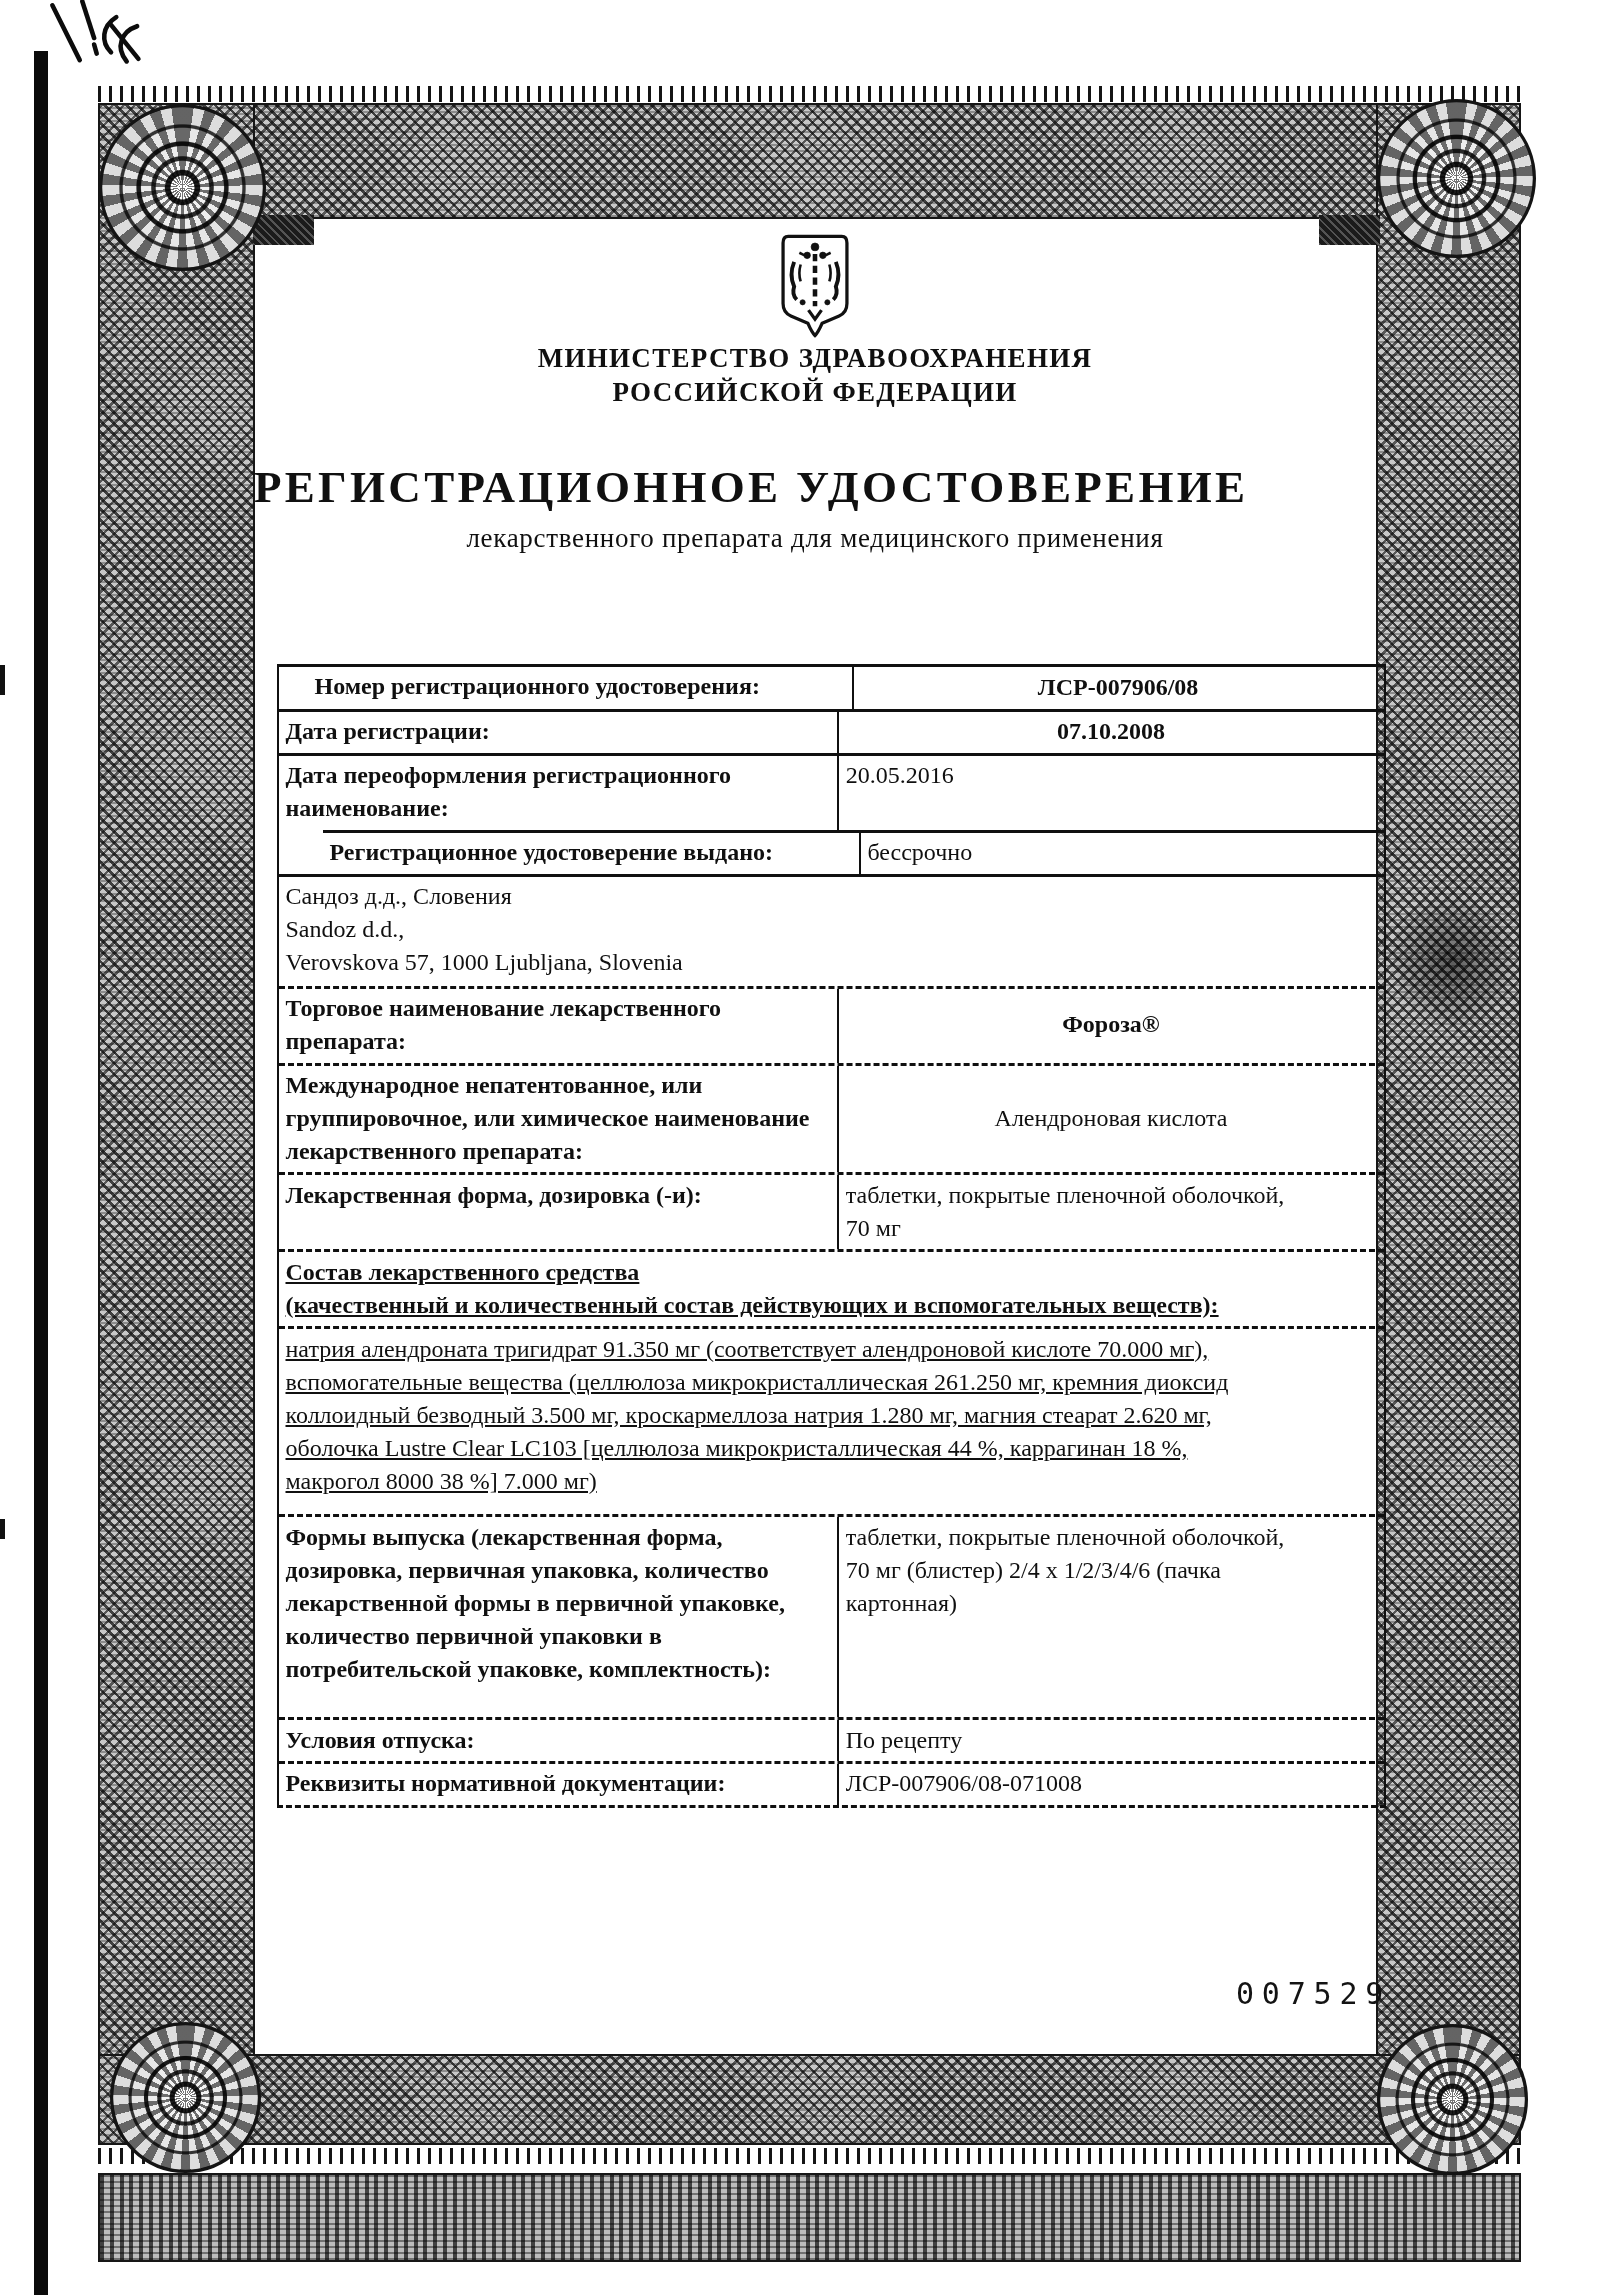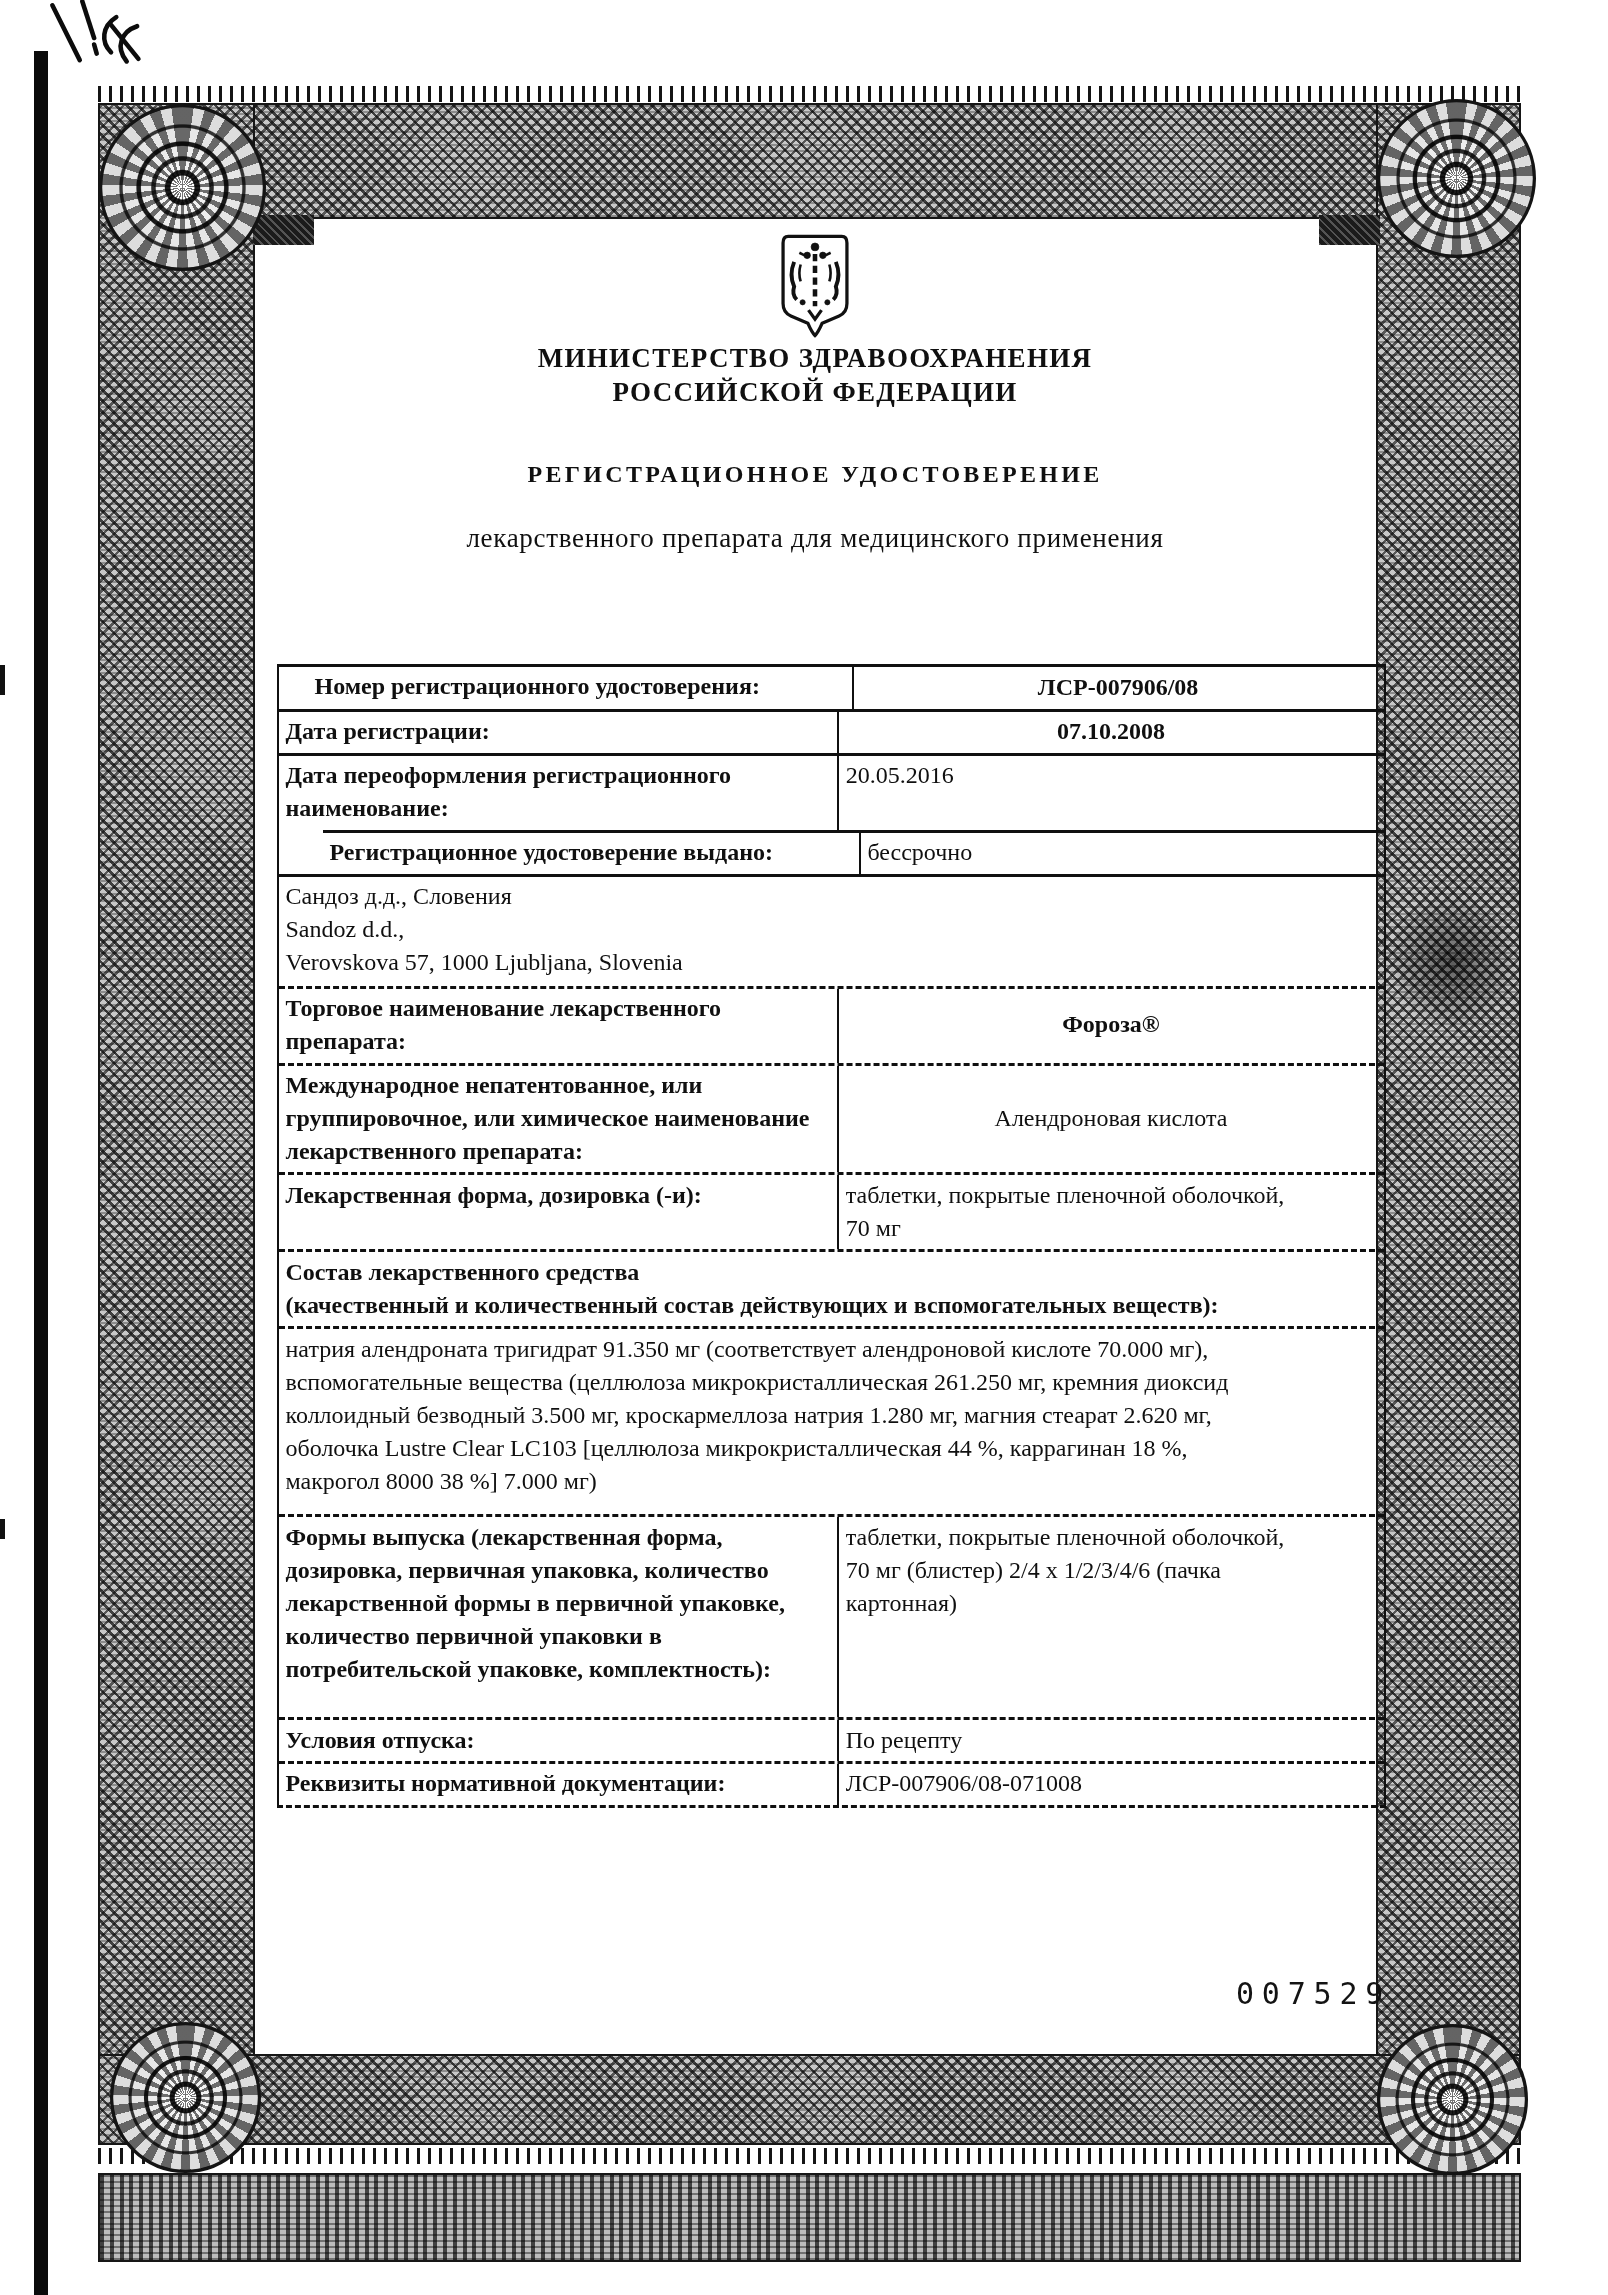--- a/index.html
+++ b/index.html
@@ -55,37 +55,37 @@
   .ros-br{left:1377px; top:2024px; width:151px; height:151px;}
   .smudge{
     position:absolute; left:1388px; top:893px; width:130px; height:137px;
     background:radial-gradient(ellipse at center, rgba(0,0,0,.55), rgba(0,0,0,0) 70%);
   }
   
   .content{position:absolute; left:254px; top:211px; width:1122px; height:1835px;}
   .emblem{position:absolute; left:50%; top:22px; transform:translateX(-50%);}
   .ministry{position:absolute; top:130px; width:100%; text-align:center;
     font-weight:bold; font-size:27px; line-height:34px; letter-spacing:1.3px; white-space:pre-line;}
-  .doc-title{position:absolute; top:250px; width:100%; text-align:center;
-    font-weight:bold; font-size:24px; letter-spacing:3.3px;}
+  .doc-title{position:absolute; top:250px; width:100%; text-align:left;
+    font-weight:bold; font-size:45px; letter-spacing:3.3px;}
   .doc-subtitle{position:absolute; top:312px; width:100%; text-align:center; font-size:27px; letter-spacing:0.7px;}
   
   .reg-table{position:absolute; left:23px; top:453px; width:1109px; border-top:3.9px solid #101010; box-sizing:border-box;}
   .row{display:flex; box-sizing:border-box;}
   .row.sep-solid{border-top:3.3px solid #101010;}
   .row.sep-dash{border-top:3.3px dashed #101010;}
   .row.sep-dash-heavy{border-top:3.9px dashed #101010;}
   .row:first-child{border-top:none;padding-left:29px;}
   .reg-table{border-bottom:3.9px dashed #101010; border-left:2.6px solid #101010; border-right:2.6px solid #101010;}
   .cell{box-sizing:border-box; font-size:24px; line-height:33px; padding:3.3px 7.8px 4.6px 6.5px; white-space:pre-line;}
   .lbl{width:50.7%; font-weight:bold; border-right:2.6px solid #101010;}
   .val{width:49.3%;}
   .val.center{display:flex; align-items:center; justify-content:center; text-align:center;}
   .val.bold{font-weight:bold;}
-  .full{width:100%;}
+  .full{width:100%;text-decoration:underline;}
   .r1{min-height:42px;} .r2{min-height:42px;} .r3{min-height:70px;} .r4{min-height:42px;margin-left:44px;}
   .r5{min-height:112px;} .r6{min-height:70px;} .r7{min-height:106px;} .r8{min-height:70px;}
   .r9{min-height:72px;} .r10{min-height:188px;} .r11{min-height:203px;} .r12{min-height:34px;} .r13{min-height:35px;}
   .r1 .lbl,.r2 .lbl,.r3 .lbl,.r4 .lbl,.r5 .lbl,.r6 .lbl,.r7 .lbl,.r8 .lbl,.r11 .lbl,.r12 .lbl,.r13 .lbl{display:block;}
   
   .serial{
     position:absolute; left:1236px; top:1976px;
     font-family:"DejaVu Sans Mono",monospace; font-size:30px; letter-spacing:7.8px; color:#131313;
   }
 </style>

